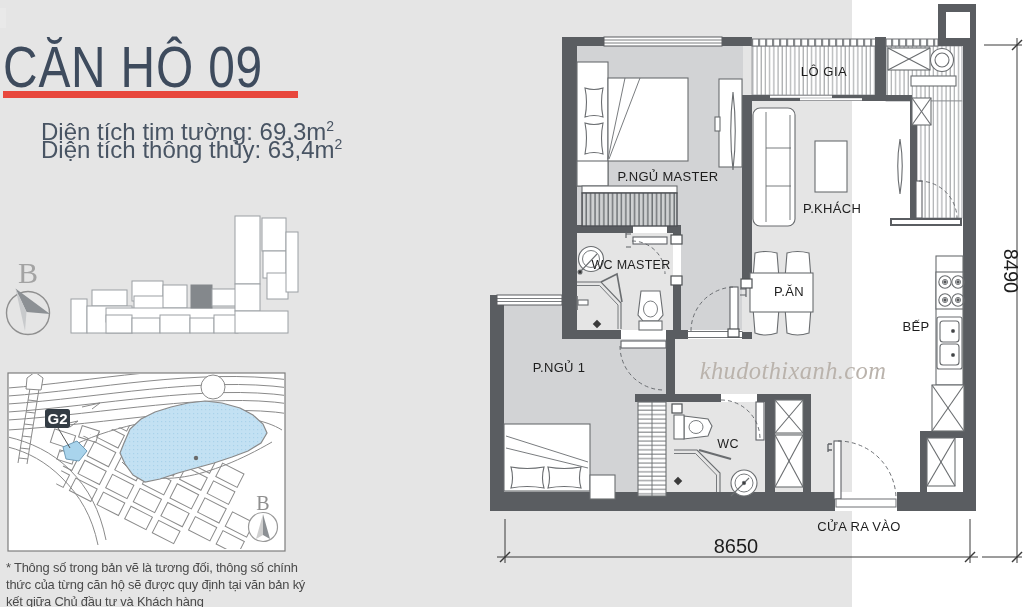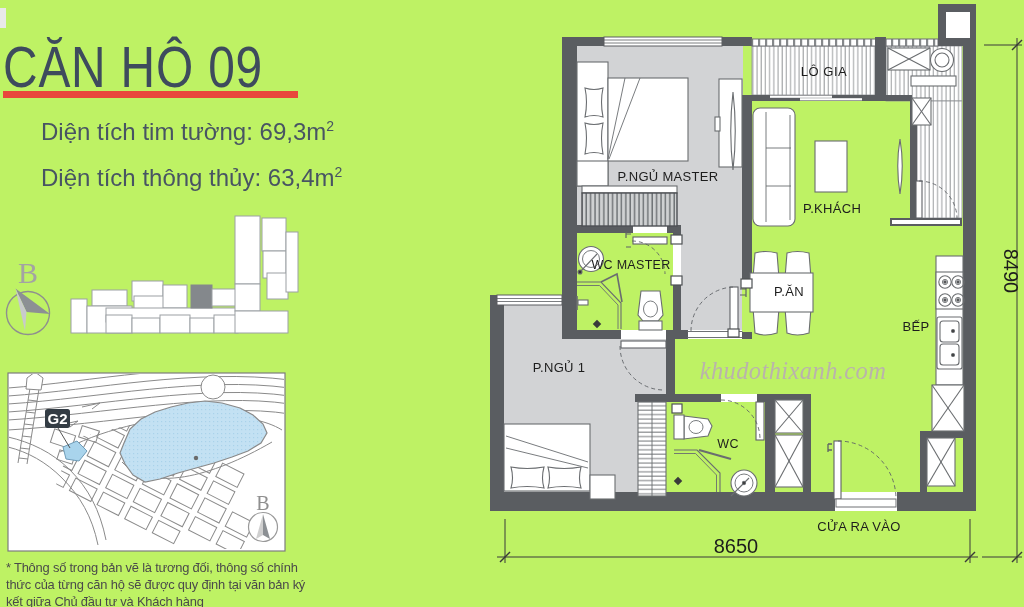--- a/index.html
+++ b/index.html
@@ -1,36 +1,36 @@
 <!DOCTYPE html>
 <html><head>
 <meta charset="utf-8">
 <style>
 html,body{margin:0;padding:0;background:#ffffff;}
 body{width:1024px;height:607px;overflow:hidden;font-family:"Liberation Sans",sans-serif;}
-#page{position:relative;width:1024px;height:607px;background:#bef264;}
+#page{position:relative;width:852px;height:607px;background:#e5e5e5;}
 .title{position:absolute;left:3px;top:33px;font-size:58px;font-weight:400;color:#3e4b5d;letter-spacing:1px;transform:scaleX(0.825);transform-origin:0 0;}
 .redline{position:absolute;left:3px;top:91px;width:295px;height:7px;background:#e8473c;}
 .area{position:absolute;left:5px;color:#485463;font-size:24px;font-weight:400;margin-left:36px;}
 .area sup{font-size:14px;}
 .note{position:absolute;left:6px;top:559px;color:#4a4a4a;font-size:12.9px;letter-spacing:-0.2px;line-height:17px;}
 </style>
 </head>
 <body>
 <div id="page">
 
 <div style="position:absolute;left:0;top:8px;width:6px;height:20px;background:#e9e9e9;"></div>
 
 <div class="title">CĂN HỘ 09</div>
 
 <div class="redline"></div>
 
 <div class="area" style="top:118px;">Diện tích tim tường: 69,3m<sup>2</sup></div>
 
-<div class="area" style="top:164px;">Diện tích thông thủy: 63,4m<sup>2</sup></div>
+<div class="area" style="top:136px;">Diện tích thông thủy: 63,4m<sup>2</sup></div>
 
 <div class="note">* Thông số trong bản vẽ là tương đối, thông số chính<br>thức của từng căn hộ sẽ được quy định tại văn bản ký<br>kết giữa Chủ đầu tư và Khách hàng</div>
 <svg id="plan" width="1024" height="607" viewBox="0 0 1024 607" style="position:absolute;left:0;top:0;" xmlns="http://www.w3.org/2000/svg">
 <defs>
 <pattern id="vh" width="4.2" height="8" patternUnits="userSpaceOnUse">
           <rect width="4.2" height="8" fill="#ffffff"></rect>
           <line x1="1" y1="0" x2="1" y2="8" stroke="#8d9093" stroke-width="0.9"></line>
         </pattern>
 <pattern id="hh" width="8" height="4.4" patternUnits="userSpaceOnUse">
           <rect width="8" height="4.4" fill="#ffffff"></rect>

